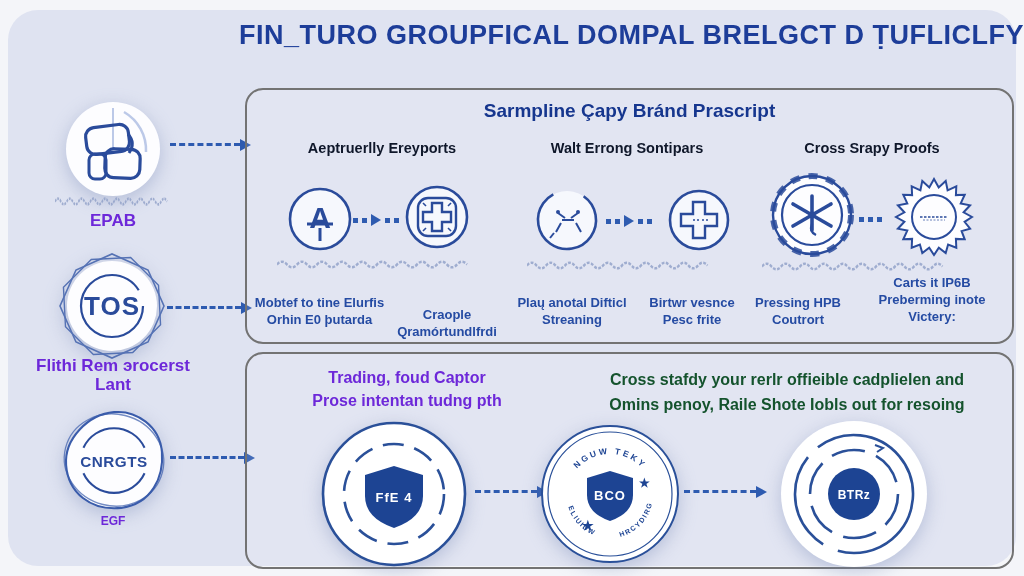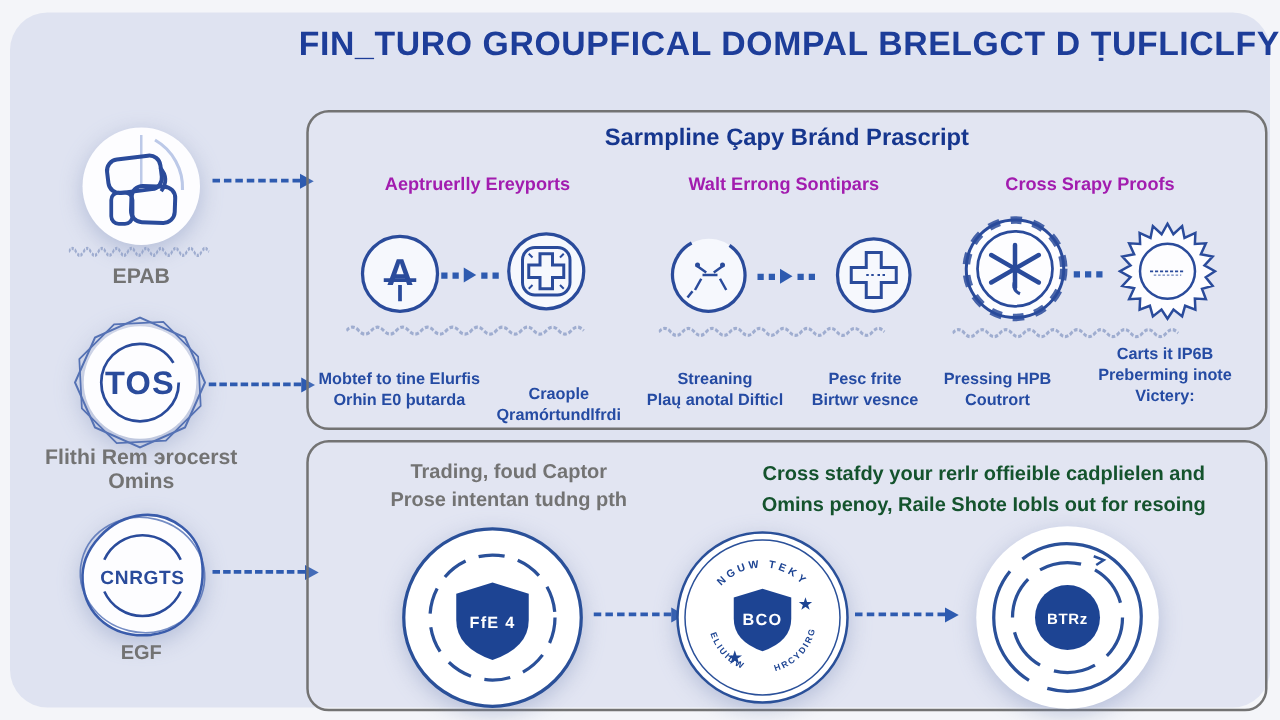--- a/index.html
+++ b/index.html
@@ -7,23 +7,23 @@
         font-family:"Liberation Sans",sans-serif;}
   .card{position:absolute;left:8px;top:10px;width:1008px;height:556px;background:#dfe3f1;
         border-radius:30px;}
   .title{position:absolute;left:0;top:20px;width:100%;text-align:right;
          font-size:27px;font-weight:700;color:#1d3d99;letter-spacing:.5px;}
   .box{position:absolute;border:2px solid #737373;border-radius:18px;background:rgba(255,255,255,.10);}
   .box-top{left:245px;top:88px;width:765px;height:252px;}
   .box-bottom{left:245px;top:352px;width:765px;height:213px;}
   .box-title{position:absolute;left:0;top:10px;width:100%;text-align:center;
              font-size:19px;font-weight:700;color:#16368e;}
-  .col-header{position:absolute;top:50px;text-align:center;font-size:14.5px;font-weight:700;color:#a21caf;}
+  .col-header{position:absolute;top:50px;text-align:center;font-size:14.5px;font-weight:700;color:#0f172a;}
   .caption{position:absolute;text-align:center;font-size:13px;line-height:17px;font-weight:700;color:#254ba3;}
-  .label{position:absolute;text-align:center;font-weight:700;color:#737373;}
+  .label{position:absolute;text-align:center;font-weight:700;color:#6d28d9;}
   
   .dashed-arrow{position:absolute;height:0;border-top:3px dashed #2e5bb0;}
   .dashed-arrow::after{content:"";position:absolute;right:-11px;top:-7.5px;width:0;height:0;
       border-left:11px solid #2e5bb0;border-top:6px solid transparent;border-bottom:6px solid transparent;}
   .dotted-arrow{position:absolute;display:flex;align-items:center;gap:4px;}
   .dotted-arrow .dot{width:5px;height:5px;background:#2e5bb0;}
   .dotted-arrow .tri{width:0;height:0;border-left:10px solid #2e5bb0;
       border-top:6px solid transparent;border-bottom:6px solid transparent;}
   .squiggle{position:absolute;}
   .badge-svg{filter:drop-shadow(0 5px 9px rgba(110,128,175,.38));}
@@ -54,32 +54,32 @@
 
   <svg class="badge-svg" style="position:absolute;left:56px;top:250px;" width="112" height="112" viewBox="0 0 112 112">
     <polygon points="108,56 92,92 56,108 20,92 4,56 20,20 56,4 92,20" fill="none" stroke="#5572b4" stroke-width="1.6"></polygon>
     <polygon points="108,56 92,92 56,108 20,92 4,56 20,20 56,4 92,20" fill="none" stroke="#5572b4" stroke-width="1.4" transform="rotate(21 56 56)"></polygon>
     <circle cx="56" cy="56" r="45" fill="#fdfdff"></circle>
     <circle cx="56" cy="56" r="31" fill="none" stroke="#2a4b9b" stroke-width="2.2" stroke-dasharray="178 17"></circle>
     <text x="56" y="65" text-anchor="middle" font-size="26" letter-spacing="1" fill="#2a4b9b">TOS</text>
   </svg>
   <div class="label" style="left:18px;top:356px;width:190px;font-size:17px;line-height:19px;">
     <div>Flithi Rem эrocerst</div>
-    <div>Omins</div>
+    <div>Lant</div>
   </div>
   <div class="dashed-arrow" style="left:167px;top:306px;width:74px;"></div>
 
   <svg class="badge-svg" style="position:absolute;left:60px;top:406px;" width="108" height="108" viewBox="0 0 106 106">
     <path d="M53,6 C75,4 98,20 100,45 C102,70 90,96 60,100 C30,103 8,85 6,58 C4,32 28,8 53,6 Z" fill="#fdfdff" stroke="#3a5cab" stroke-width="2"></path>
     <ellipse cx="53" cy="53" rx="49" ry="45" fill="none" stroke="#3a5cab" stroke-width="1.3" opacity=".7" transform="rotate(14 53 53)"></ellipse>
     <path d="M23,41 A33,33 0 0 1 83,41" stroke="#2a4b9b" stroke-width="2" fill="none"></path>
     <path d="M83,66 A33,33 0 0 1 23,66" stroke="#2a4b9b" stroke-width="2" fill="none"></path>
     <text x="53" y="60" text-anchor="middle" font-size="15" letter-spacing=".5" fill="#2a4b9b">CNRGTS</text>
   </svg>
-  <div class="label" style="left:63px;top:514px;width:100px;font-size:16px;">EGF</div>
+  <div class="label" style="left:63px;top:514px;width:100px;font-size:12px;">EGF</div>
   <div class="dashed-arrow" style="left:170px;top:456px;width:74px;"></div>
 
   <div class="box box-top">
     <div class="box-title">Sarmpline Çapy Bránd Prascript</div>
 
     <div class="col-header" style="left:35px;width:200px;">Aeptruerlly Ereyports</div>
     <div class="col-header" style="left:280px;width:200px;">Walt Errong Sontipars</div>
     <div class="col-header" style="left:520px;width:210px;">Cross Srapy Proofs</div>
 
     <svg style="position:absolute;left:39px;top:95px;" width="68" height="68" viewBox="0 0 68 68">
@@ -162,26 +162,26 @@
 
     <div class="caption" style="left:0px;top:204px;width:145px;">
       <div>Mobtef to tine Elurfis</div>
       <div>Orhin E0 þutarda</div>
     </div>
     <div class="caption" style="left:125px;top:216px;width:150px;">
       <div>Craople</div>
       <div>Qramórtundlfrdi</div>
     </div>
     <div class="caption" style="left:250px;top:204px;width:150px;">
+      <div>Plaų anotal Difticl</div>
       <div>Streaning</div>
-      <div>Plaų anotal Difticl</div>
     </div>
     <div class="caption" style="left:370px;top:204px;width:150px;">
+      <div>Birtwr vesnce</div>
       <div>Pesc frite</div>
-      <div>Birtwr vesnce</div>
     </div>
     <div class="caption" style="left:476px;top:204px;width:150px;">
       <div>Pressing HPB</div>
       <div>Coutrort</div>
     </div>
     <div class="caption" style="left:610px;top:184px;width:150px;">
       <div>Carts it IP6B</div>
       <div>Preberming inote</div>
       <div>Victery:</div>
     </div>

